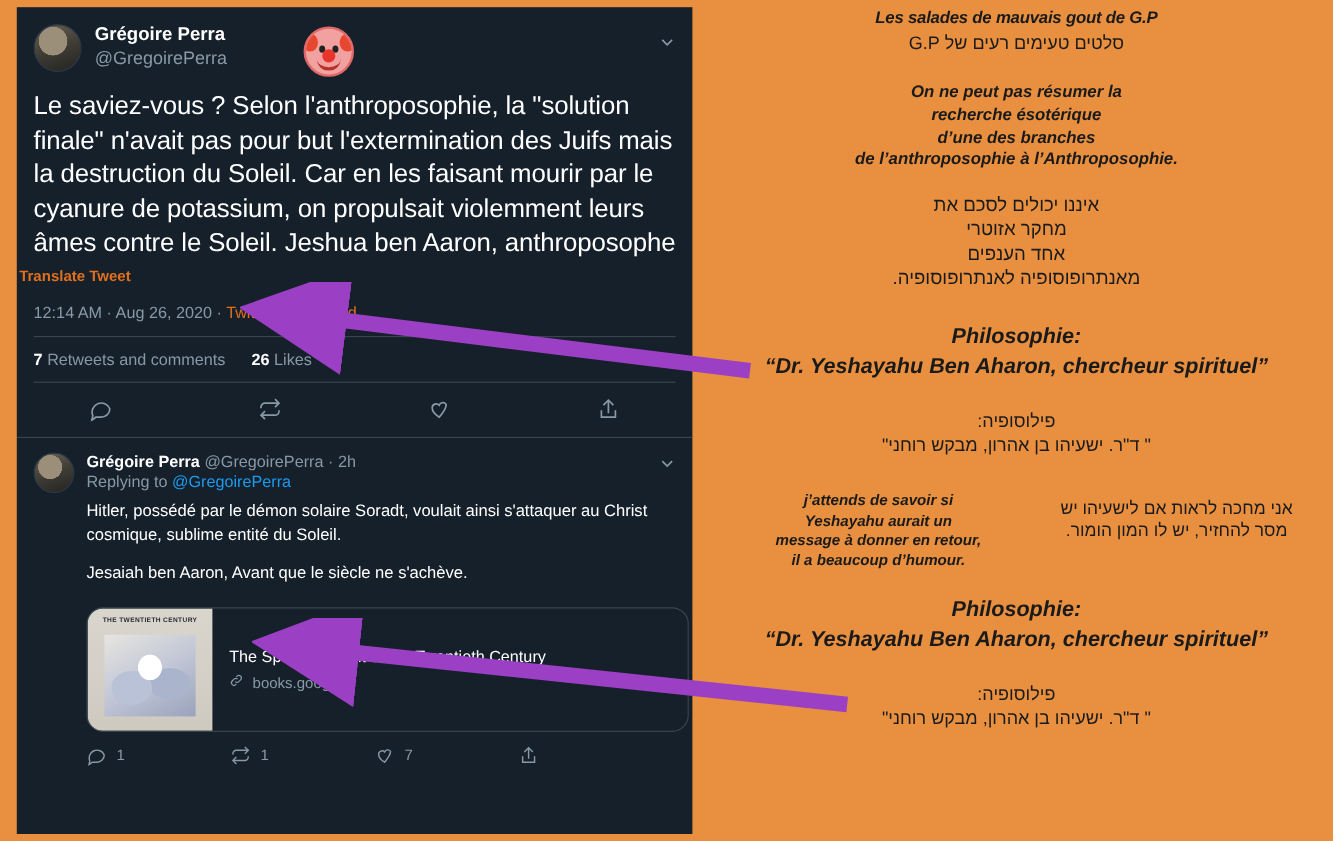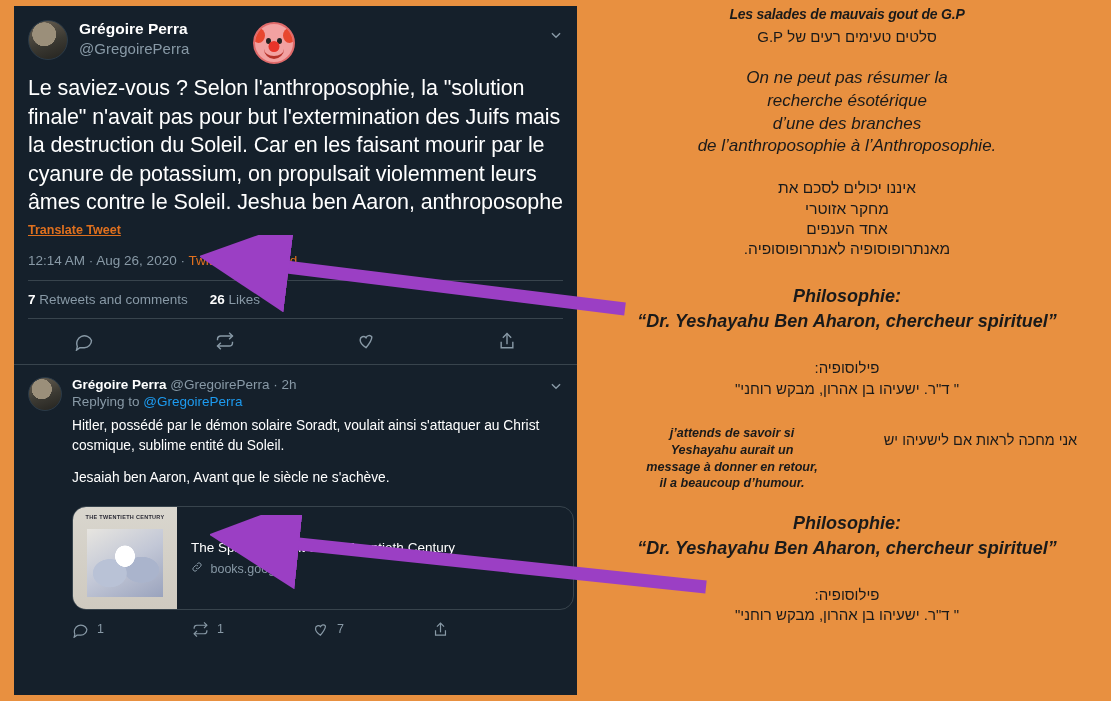--- a/index.html
+++ b/index.html
@@ -90,25 +90,24 @@
   .chev svg { display: block; }
 
   .tw-body {
     padding: 14px 14px 0 14px;
     font-size: 21.5px;
     line-height: 1.33;
     color: #ffffff;
     letter-spacing: -0.1px;
   }
   .tw-translate {
-    padding: 6px 14px 0 14px;
+    padding: 6px 14px 0 2px;
     font-size: 12.5px;
     color: #e0701e;
     font-weight: bold;
-    text-decoration: underline;
   }
   .tw-meta {
     padding: 16px 14px 0 14px;
     font-size: 13.5px;
     color: #8899a6;
   }
   .tw-meta .src { color: #e0701e; }
   .tw-stats {
     margin: 12px 14px 0 14px;
     padding: 11px 0 11px 0;
@@ -216,21 +215,21 @@
   }
   .r-title {
     font-size: 14px; font-weight: bold; font-style: italic;
     margin-top: 6px; letter-spacing: -0.2px;
   }
   .r-sub {
     font-size: 15px; margin-top: 6px; direction: rtl;
   }
   .r-block-fr {
     margin-top: 22px;
-    font-size: 17px; font-weight: normal; font-style: italic;
+    font-size: 14px; font-weight: bold; font-style: italic;
     line-height: 1.34;
   }
   .r-block-he {
     margin-top: 20px;
     font-size: 15.5px; direction: rtl; line-height: 1.32;
   }
   .r-philo {
     margin-top: 24px;
     font-size: 18px; font-weight: bold; font-style: italic;
     line-height: 1.4;
@@ -445,20 +444,21 @@
 
     <div class="r-two">
       <div class="left">
         <div>j’attends de savoir si</div>
         <div>Yeshayahu aurait un</div>
         <div>message à donner en retour,</div>
         <div>il a beaucoup d’humour.</div>
       </div>
       <div class="right">
         <div>אני מחכה לראות אם לישעיהו יש</div>
+        <div>מסר להחזיר, יש לו המון הומור.</div>
       </div>
     </div>
 
     <div class="r-philo r-philo2">
       <div>Philosophie:</div>
       <div>“Dr. Yeshayahu Ben Aharon, chercheur spirituel”</div>
     </div>
 
     <div class="r-philo-he">
       <div>פילוסופיה:</div>

